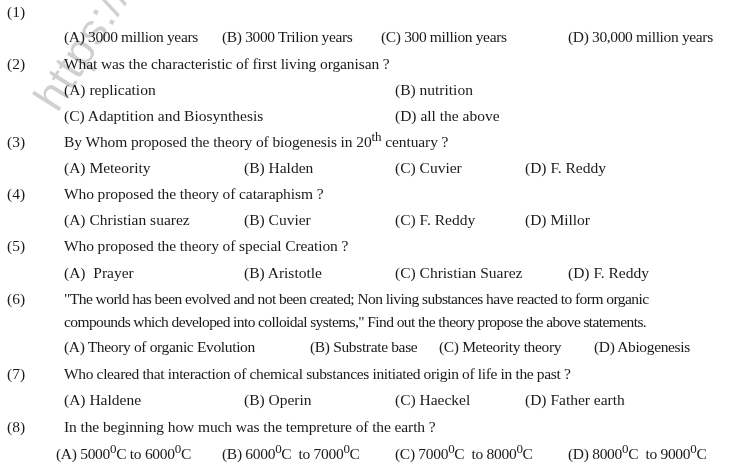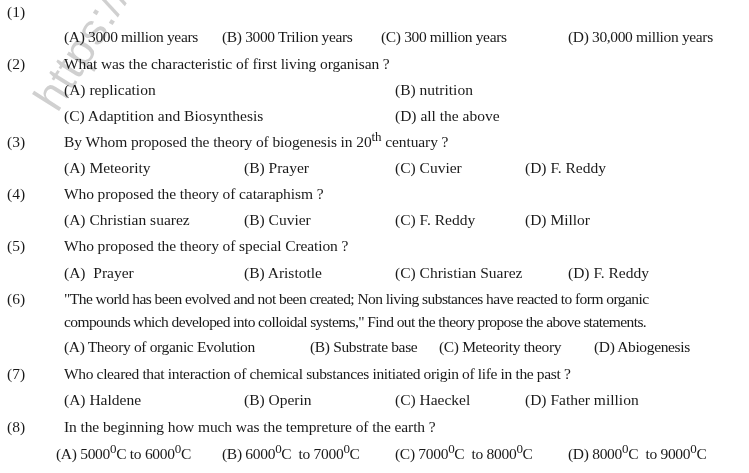--- a/index.html
+++ b/index.html
@@ -101,21 +101,21 @@
       <span class="opt" style="left:64px">(A) replication</span>
       <span class="opt" style="left:395px">(B) nutrition</span>
     </div>
 
     <div class="line" style="top:134px">
       <span class="qnum">(3)</span>
       <span class="qtext"><span>By Whom proposed the theory of biogenesis in 20</span><sup>th</sup><span> centuary ?</span></span>
     </div>
     <div class="line" style="top:160px">
       <span class="opt" style="left:64px">(A) Meteority</span>
-      <span class="opt" style="left:244px">(B) Prayer</span>
+      <span class="opt" style="left:244px">(B) Halden</span>
       <span class="opt" style="left:395px">(C) Cuvier</span>
       <span class="opt" style="left:525px">(D) F. Reddy</span>
     </div>
 
     <div class="line" style="top:186px">
       <span class="qnum">(4)</span>
       <span class="qtext">Who proposed the theory of cataraphism ?</span>
     </div>
     <div class="line" style="top:212px">
       <span class="opt" style="left:64px">(A) Christian suarez</span>
@@ -150,21 +150,21 @@
     </div>
 
     <div class="line" style="top:366px">
       <span class="qnum">(7)</span>
       <span class="qtext condensed">Who cleared that interaction of chemical substances initiated origin of life in the past ?</span>
     </div>
     <div class="line" style="top:392px">
       <span class="opt" style="left:64px">(A) Haldene</span>
       <span class="opt" style="left:244px">(B) Operin</span>
       <span class="opt" style="left:395px">(C) Haeckel</span>
-      <span class="opt" style="left:525px">(D) Father million</span>
+      <span class="opt" style="left:525px">(D) Father earth</span>
     </div>
 
     <div class="line" style="top:419px">
       <span class="qnum">(8)</span>
       <span class="qtext">In the beginning how much was the tempreture of the earth ?</span>
     </div>
     <div class="line" style="top:446px; letter-spacing:-0.3px">
       <span class="opt" style="left:56px; white-space:pre"><span>(A) </span><span>5000</span><sup>0</sup><span>C</span><span> to </span><span>6000</span><sup>0</sup><span>C</span></span>
       <span class="opt" style="left:222px; white-space:pre"><span>(B) </span><span>6000</span><sup>0</sup><span>C</span><span>  to </span><span>7000</span><sup>0</sup><span>C</span></span>
       <span class="opt" style="left:395px; white-space:pre"><span>(C) </span><span>7000</span><sup>0</sup><span>C</span><span>  to </span><span>8000</span><sup>0</sup><span>C</span></span>

